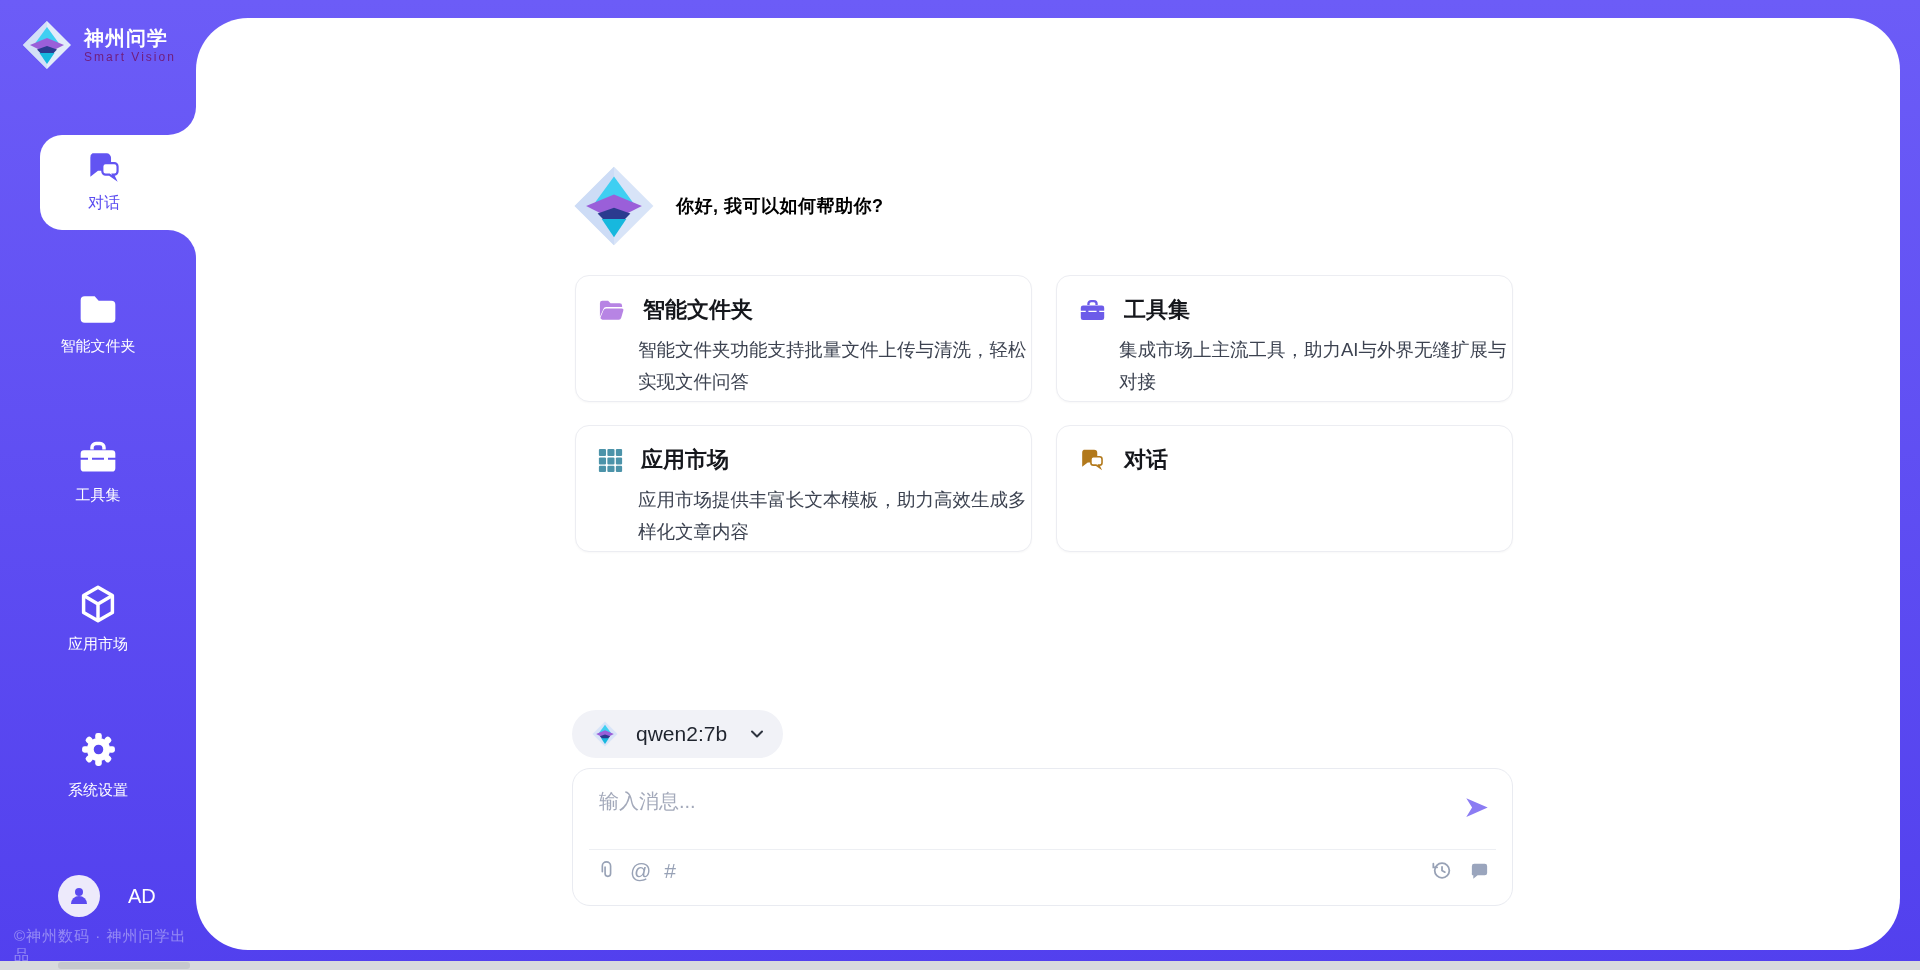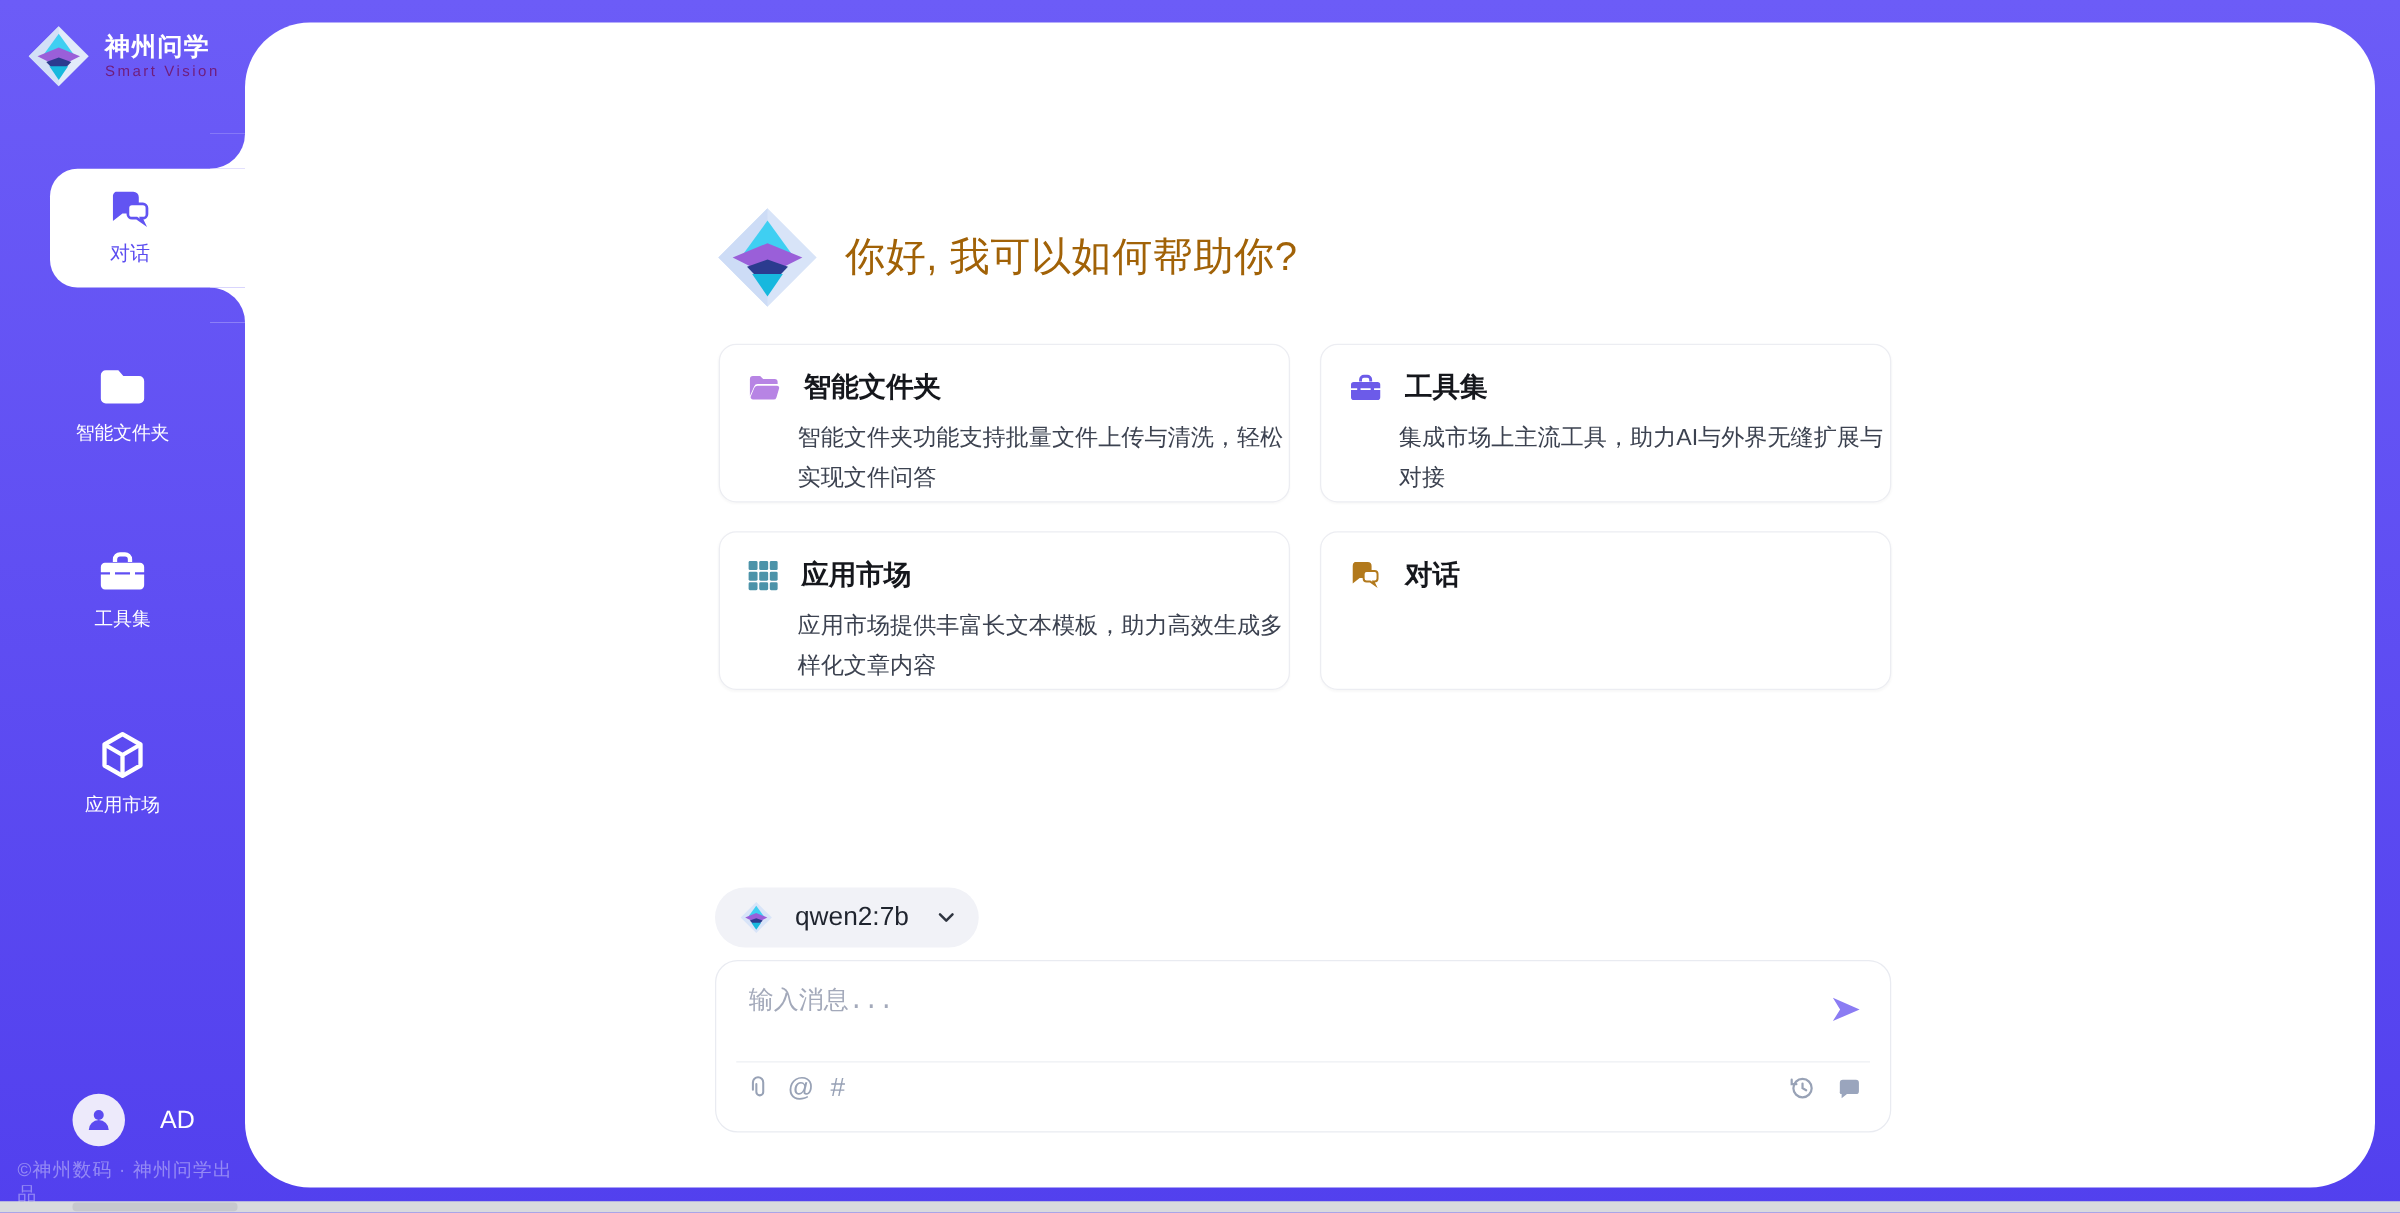--- a/index.html
+++ b/index.html
@@ -36,39 +36,39 @@
   #tab-content{position:absolute;left:40px;top:135px;width:128px;height:95px;
     display:flex;flex-direction:column;align-items:center;justify-content:center;gap:9px;cursor:pointer;}
   #tab-content .nav-label{color:#5B4CF0;font-size:16px;}
   .user-chip{position:absolute;left:58px;top:875px;display:flex;align-items:center;gap:15px;cursor:pointer;}
   .avatar{width:42px;height:42px;border-radius:50%;background:#EDEAFB;display:flex;align-items:center;justify-content:center;}
   .user-name{color:#fff;font-size:20px;margin-left:13px;}
   .copyright{position:absolute;left:14px;top:927px;font-size:15px;color:rgba(255,255,255,0.38);letter-spacing:1px;}
 
   
   .greeting{position:absolute;left:377px;top:147px;height:82px;display:flex;align-items:center;gap:21px;}
-  .greeting-text{font-size:32px;font-weight:normal;color:#a16207;letter-spacing:.5px;}
+  .greeting-text{font-size:18px;font-weight:bold;color:#000000;letter-spacing:.5px;}
 
   .cards{position:absolute;left:379px;top:257px;width:938px;
     display:grid;grid-template-columns:457px 457px;grid-auto-rows:127px;gap:23px 24px;}
   .card{background:#fff;border:1px solid #ECEDF2;border-radius:14px;box-sizing:border-box;
     padding:19px 26px 0 22px;box-shadow:0 1px 2px rgba(16,24,40,.03);cursor:pointer;}
   .card-head{display:flex;align-items:center;gap:18px;}
   .card-title{font-size:22px;font-weight:bold;color:#15171C;}
   .card-desc{margin:9px 0 0 40px;width:396px;font-size:18.5px;line-height:32px;color:#3C4250;}
 
   .model-pill{position:absolute;left:376px;top:692px;height:48px;border-radius:24px;
     background:#F1F2F7;display:flex;align-items:center;padding:0 18px 0 20px;gap:18px;cursor:pointer;}
   .model-name{font-size:21px;color:#1F242E;}
   .model-pill .chev{margin-left:4px;display:flex;}
 
   .composer{position:absolute;left:376px;top:750px;width:941px;height:138px;box-sizing:border-box;
     background:#fff;border:1.5px solid #E9EBF1;border-radius:18px;}
   .composer input{position:absolute;left:24px;top:12px;width:840px;height:38px;border:none;outline:none;
-    font-size:20px;color:#333;font-family:Liberation Mono, monospace;background:transparent;}
+    font-size:20px;color:#333;font-family:Liberation Sans, sans-serif;background:transparent;}
   .composer input::placeholder{color:#A3A9BA;}
   .composer .send{position:absolute;right:22px;top:26px;cursor:pointer;display:flex;}
   .composer .divider{position:absolute;left:16px;right:16px;top:80px;height:1px;background:#EDEFF3;}
   .tools-left{position:absolute;left:22px;top:90px;display:flex;align-items:center;gap:13px;}
   .tools-right{position:absolute;right:22px;top:90px;display:flex;align-items:center;gap:16px;}
   .tool-glyph{font-size:21px;color:#98A2B6;line-height:24px;cursor:pointer;}
   .tool-ic{display:flex;cursor:pointer;}
 </style>
 </head>
 <body>
@@ -251,20 +251,36 @@
   <div class="nav-item" style="top:584px">
     <svg width="40" height="40" viewBox="0 0 30 30">
       <g stroke="#fff" stroke-width="2.6" fill="none" stroke-linejoin="round">
         <path d="M15 2.5l10.8 6.2v12.6L15 27.5 4.2 21.3V8.7z"></path>
         <path d="M4.2 8.7L15 15l10.8-6.3M15 15v12.5"></path>
       </g>
     </svg>
     <span class="nav-label">应用市场</span>
   </div>
 
+  <div class="nav-item" style="top:729px">
+    <svg width="41" height="41" viewBox="0 0 30 30">
+      <g fill="#fff">
+        <rect x="12.6" y="3" width="4.8" height="5" rx="1.8"></rect>
+        <rect x="12.6" y="3" width="4.8" height="5" rx="1.8" transform="rotate(45 15 15)"></rect>
+        <rect x="12.6" y="3" width="4.8" height="5" rx="1.8" transform="rotate(90 15 15)"></rect>
+        <rect x="12.6" y="3" width="4.8" height="5" rx="1.8" transform="rotate(135 15 15)"></rect>
+        <rect x="12.6" y="3" width="4.8" height="5" rx="1.8" transform="rotate(180 15 15)"></rect>
+        <rect x="12.6" y="3" width="4.8" height="5" rx="1.8" transform="rotate(225 15 15)"></rect>
+        <rect x="12.6" y="3" width="4.8" height="5" rx="1.8" transform="rotate(270 15 15)"></rect>
+        <rect x="12.6" y="3" width="4.8" height="5" rx="1.8" transform="rotate(315 15 15)"></rect>
+      </g>
+      <circle cx="15" cy="15" r="6" fill="none" stroke="#fff" stroke-width="5"></circle>
+    </svg>
+    <span class="nav-label">系统设置</span>
+  </div>
 
   <div class="user-chip">
     <span class="avatar">
       <svg width="24" height="24" viewBox="0 0 24 24">
         <circle cx="12" cy="8" r="4" fill="#5B4AF0"></circle>
         <path d="M4 20a8 8 0 0116 0z" fill="#5B4AF0"></path>
       </svg>
     </span>
     <span class="user-name">AD</span>
   </div>

